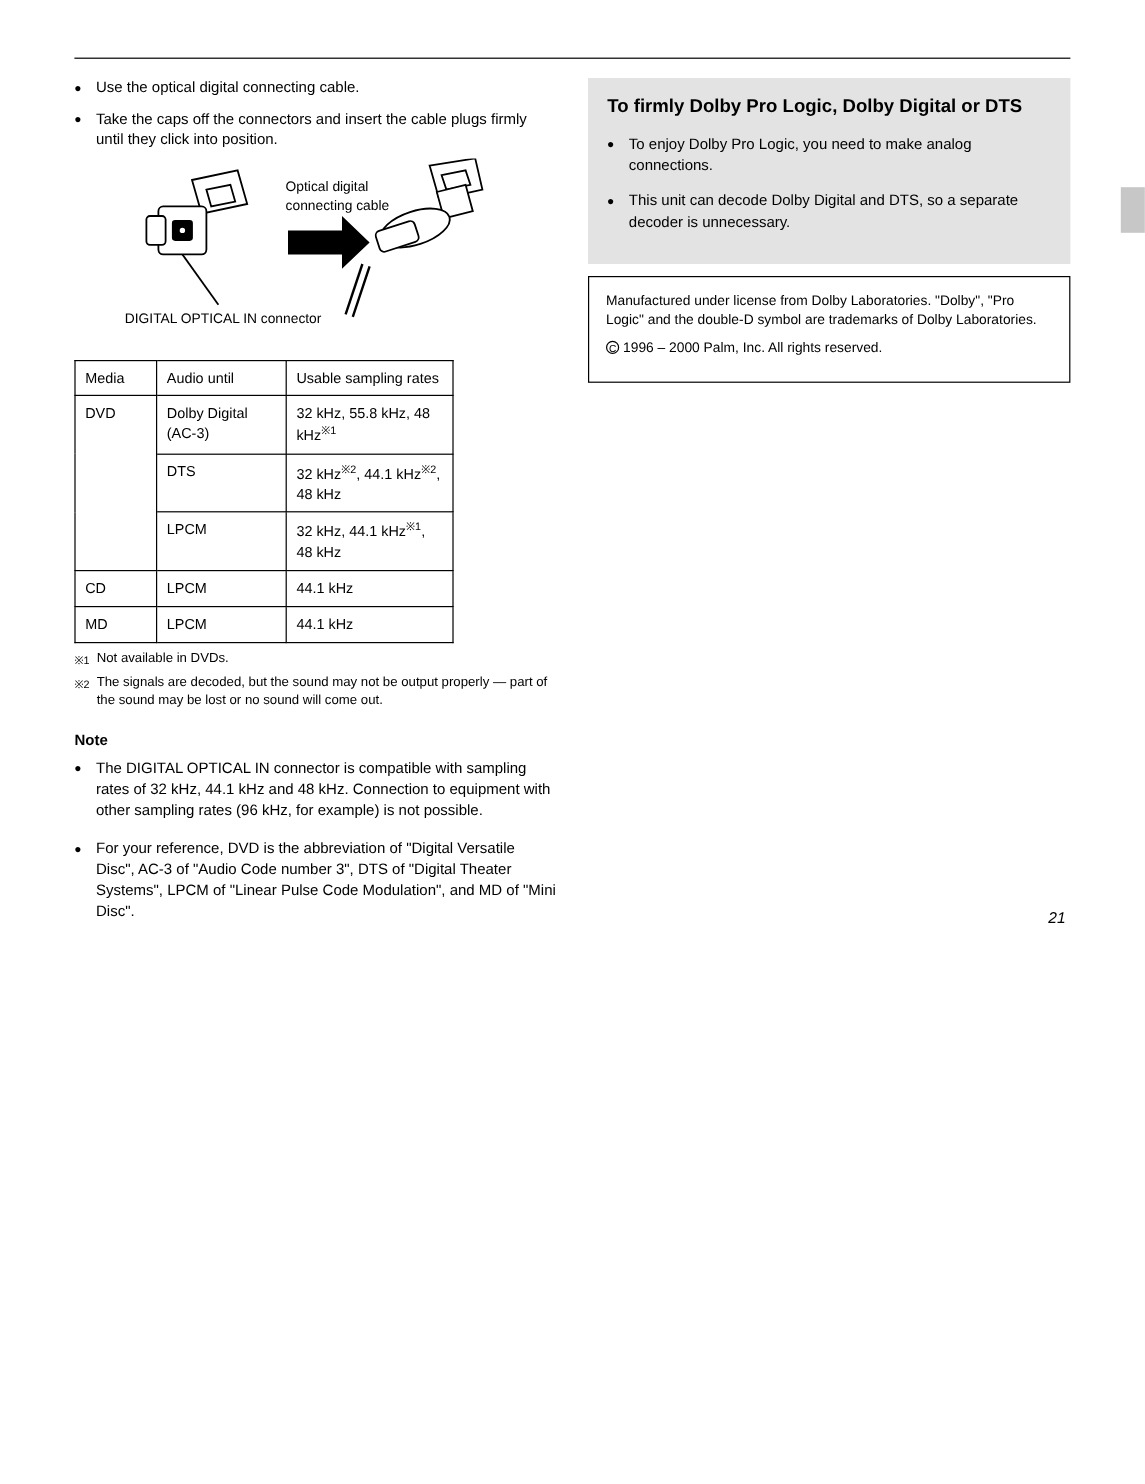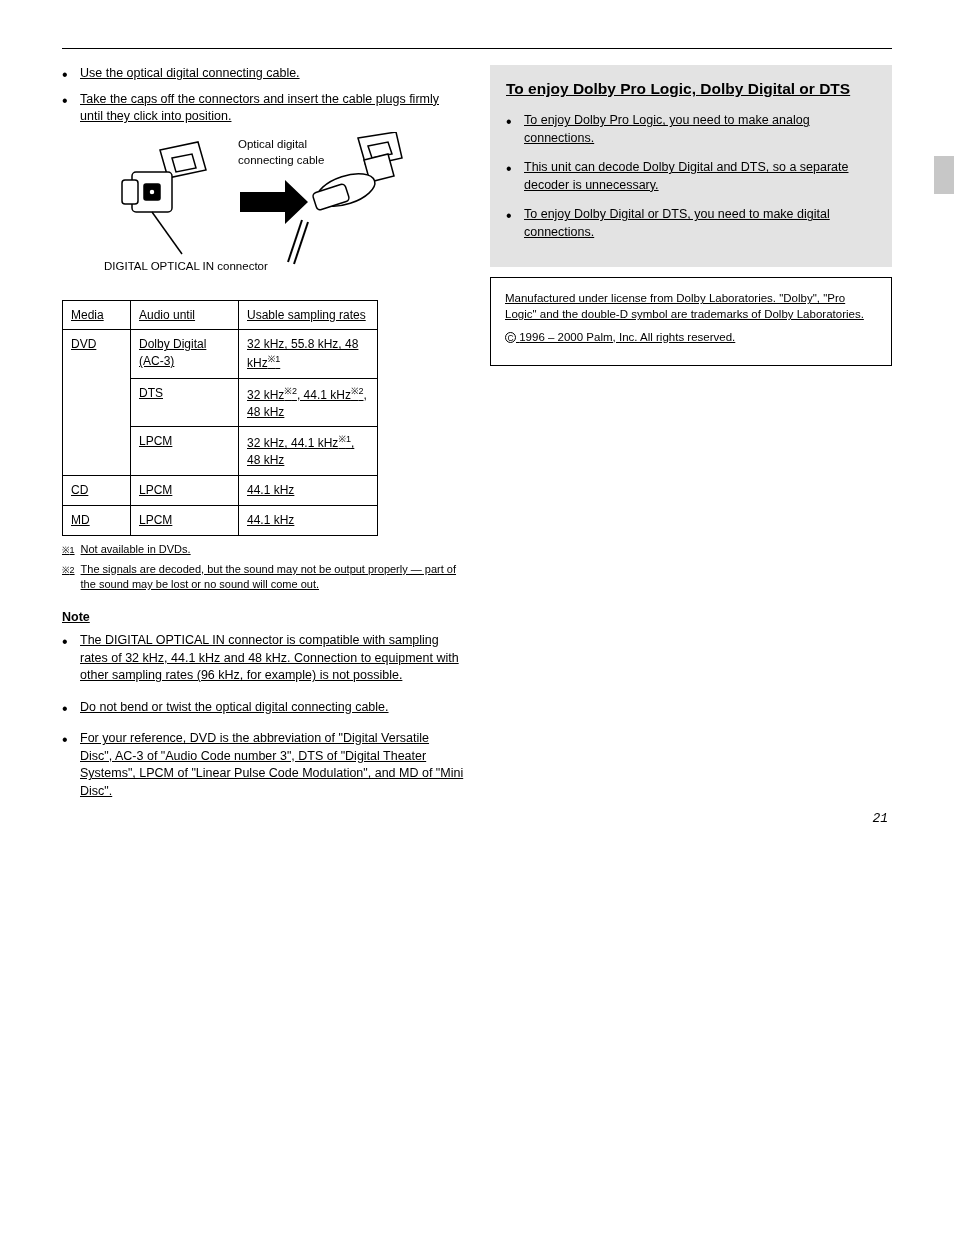--- a/index.html
+++ b/index.html
@@ -27,21 +27,20 @@
   }
   .hr-top {
     border: none;
     border-top: 1.2px solid #000;
     margin-bottom: 16px;
   }
   .cols {
     display: flex;
     gap: 26px;
     align-items: flex-start;
-    text-decoration: underline;
   }
   .col { flex: 1; min-width: 0; }
   .col-left { flex-basis: 400px; }
   .col-right { flex-basis: 400px; }
 
   ul.bullets { list-style: none; padding: 0; }
   ul.bullets > li { position: relative; padding-left: 18px; margin-bottom: 8px; }
   ul.bullets > li::before {
     content: "•";
     position: absolute;
@@ -50,21 +49,21 @@
     line-height: 1.2;
   }
 
   .illus-wrap {
     position: relative;
     height: 160px;
     margin: 6px 0 8px 10px;
   }
   .illus-wrap svg { width: 340px; height: 150px; }
   .illus-labels { position: absolute; top: 126px; left: 14px; font-size: 11.5px; }
-  .illus-label-b { position: absolute; top: 4px; left: 148px; font-size: 11.5px; width: 100px;}
+  .illus-label-b { position: absolute; top: 16px; left: 148px; font-size: 11.5px; width: 100px;}
 
   .sec-title {
     font-size: 15.5px;
     font-weight: bold;
     margin: 8px 0 10px 0;
   }
 
   table.sampling {
     border-collapse: collapse;
     width: 316px;
@@ -120,25 +119,25 @@
     width: 11px; height: 11px;
     line-height: 11px;
     text-align: center;
     font-size: 8.5px;
     font-family: Arial, sans-serif;
     vertical-align: middle;
   }
 
   .page-num {
     position: absolute;
-    bottom: 26px;
+    bottom: 48px;
     right: 66px;
     font-size: 13px;
     font-style: italic;
-    font-family: Liberation Mono, monospace;
+    font-family: Liberation Sans, sans-serif;
   }
 </style>
 </head>
 <body>
 
 <div class="side-tab"></div>
 
 <div class="page">
   <hr class="hr-top">
 
@@ -238,33 +237,31 @@
         <div class="fn">
           <span class="mark">※<span>2</span></span>
           <span class="txt">The signals are decoded, but the sound may not be output properly — part of the sound may be lost or no sound will come out.</span>
         </div>
       </div>
 
       <div class="note-block">
         <div class="note-title">Note</div>
         <ul class="bullets">
           <li>The DIGITAL OPTICAL IN connector is compatible with sampling rates of 32 kHz, 44.1 kHz and 48 kHz. Connection to equipment with other sampling rates (96 kHz, for example) is not possible.</li>
-          <li>Do not bend or twist the optical digital connecting cable.</li>
           <li>For your reference, DVD is the abbreviation of "Digital Versatile Disc", AC-3 of "Audio Code number 3", DTS of "Digital Theater Systems", LPCM of "Linear Pulse Code Modulation", and MD of "Mini Disc".</li>
         </ul>
       </div>
     </div>
 
     <div class="col col-right">
       <div class="shaded">
-        <div class="subheading">To enjoy Dolby Pro Logic, Dolby Digital or DTS</div>
+        <div class="subheading">To firmly Dolby Pro Logic, Dolby Digital or DTS</div>
         <ul class="bullets">
           <li>To enjoy Dolby Pro Logic, you need to make analog connections.</li>
           <li>This unit can decode Dolby Digital and DTS, so a separate decoder is unnecessary.</li>
-          <li>To enjoy Dolby Digital or DTS, you need to make digital connections.</li>
         </ul>
       </div>
 
       <div class="box">
         <p>Manufactured under license from Dolby Laboratories. "Dolby", "Pro Logic" and the double-D symbol are trademarks of Dolby Laboratories.</p>
         <p>
           <span class="circ-c">C</span>
           <span>1996 – 2000 Palm, Inc. All rights reserved.</span>
         </p>
       </div>

